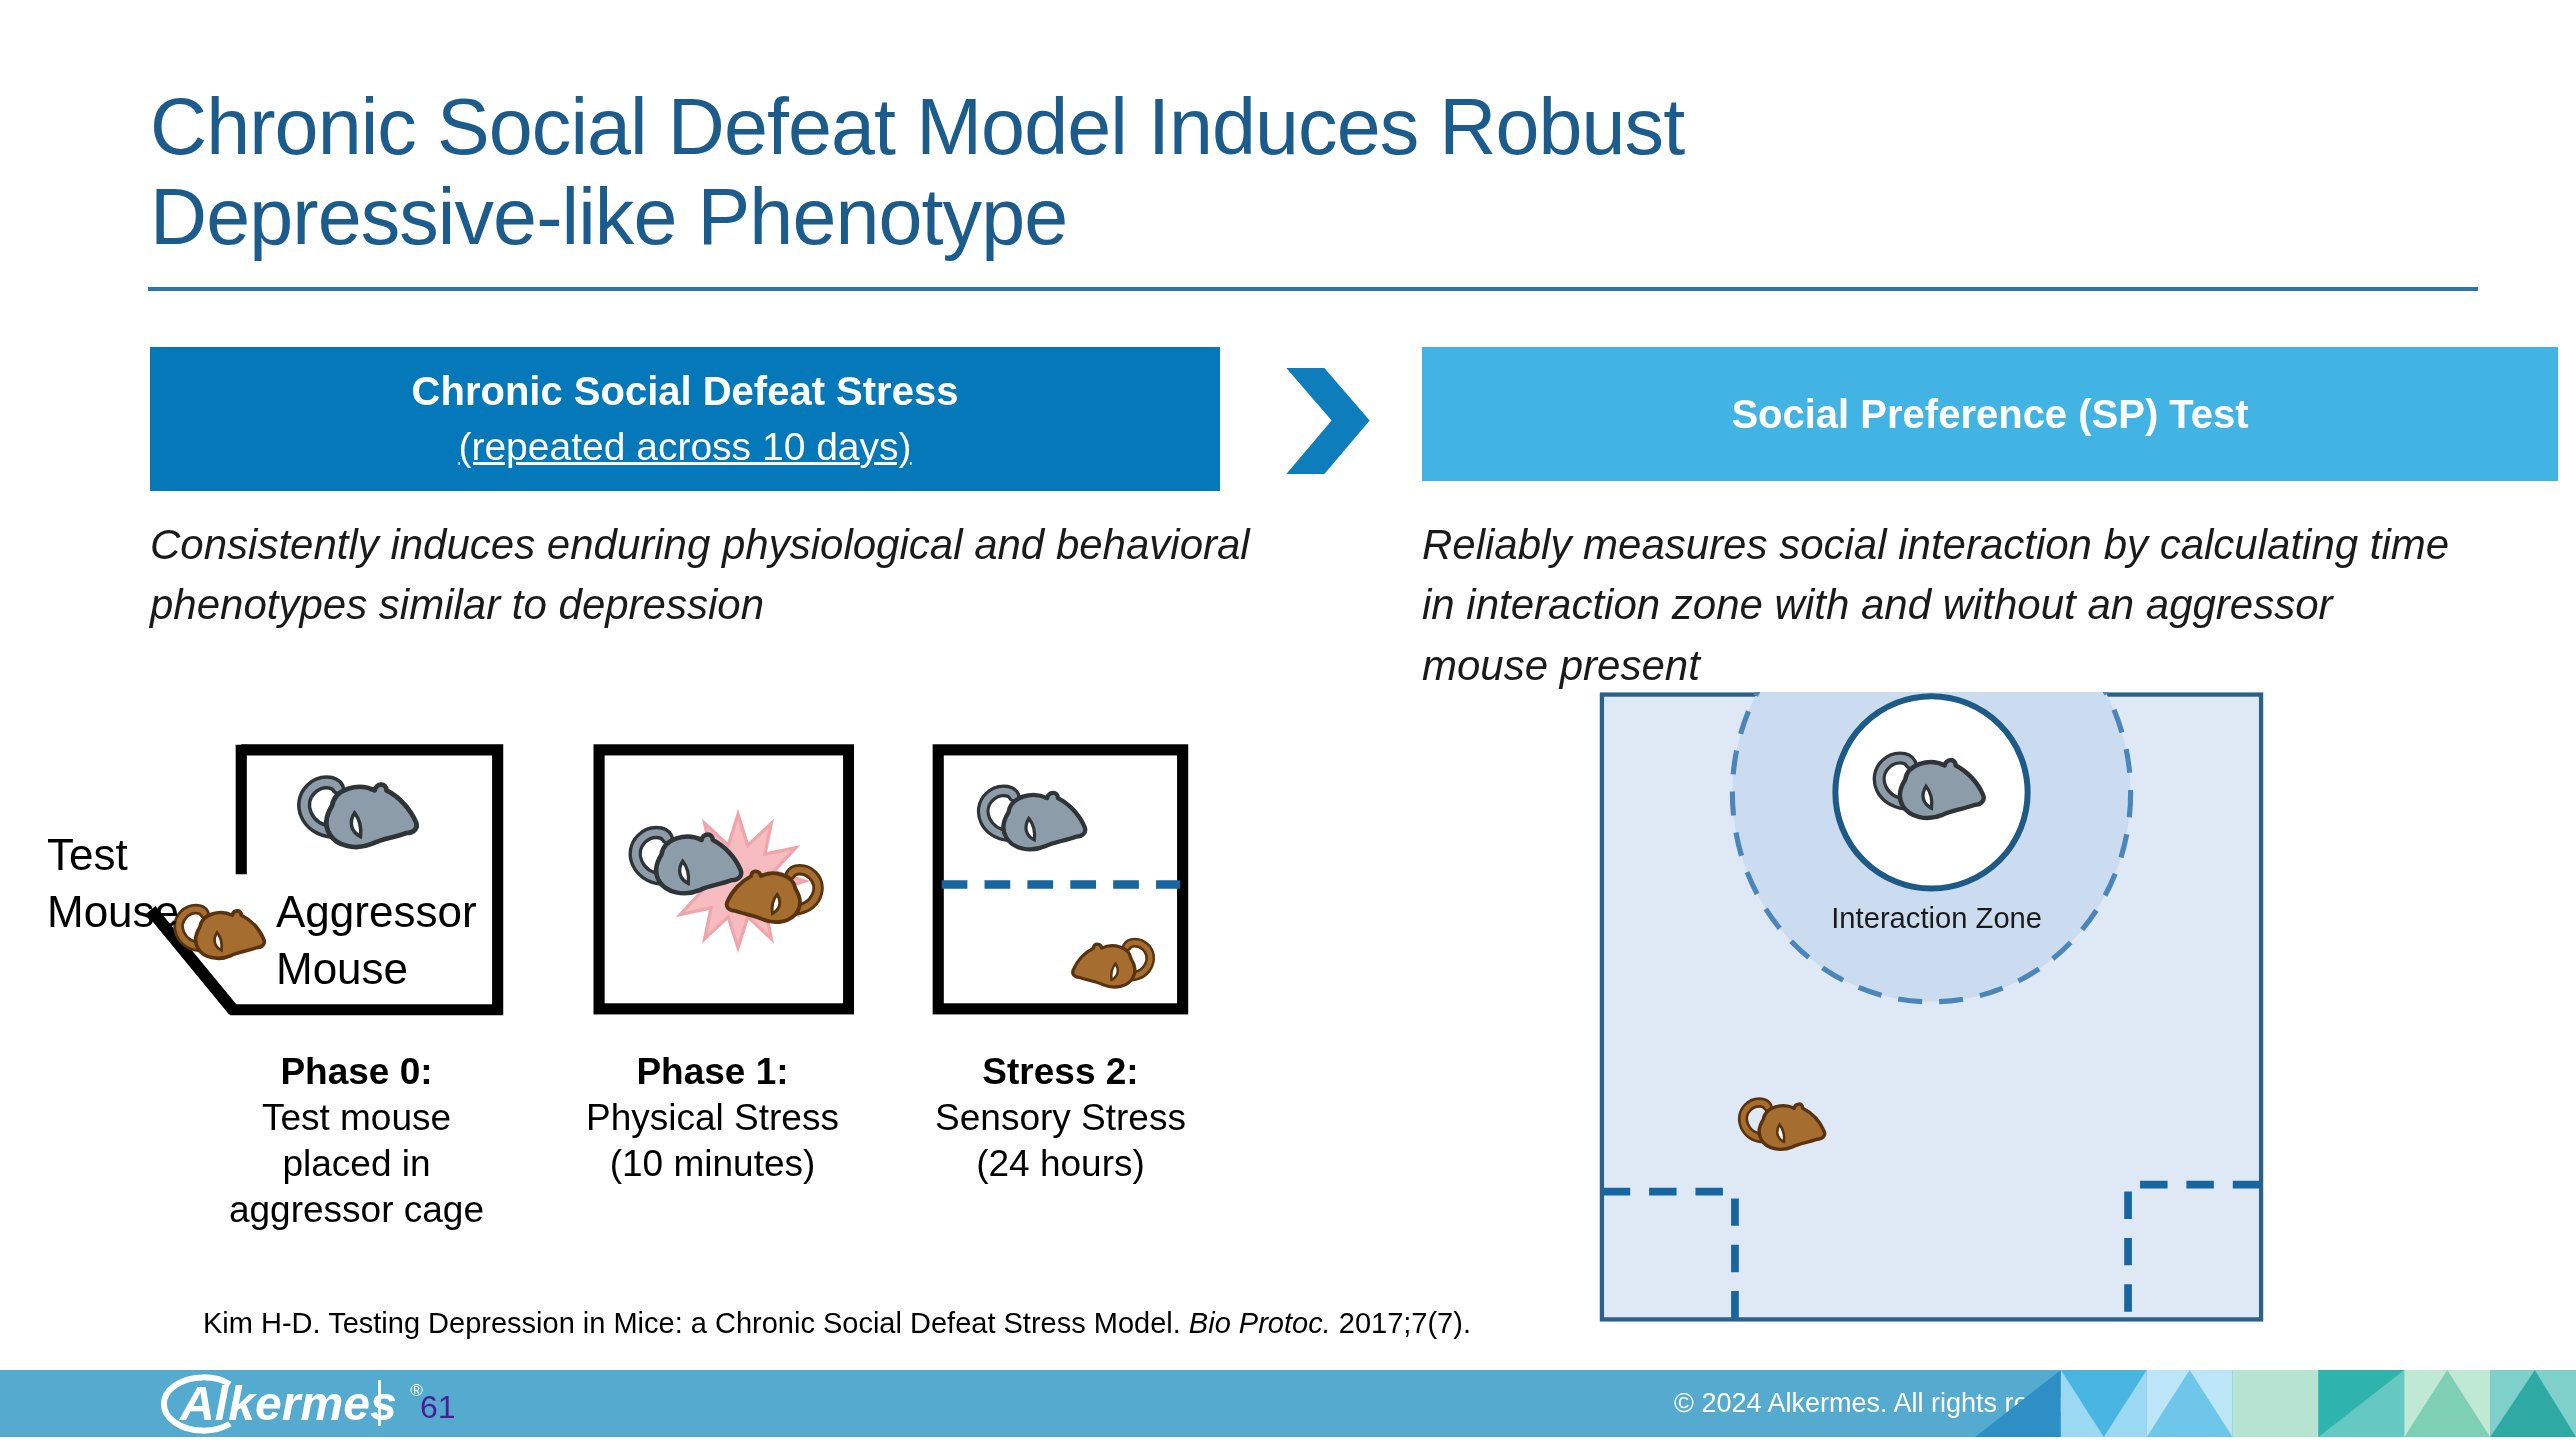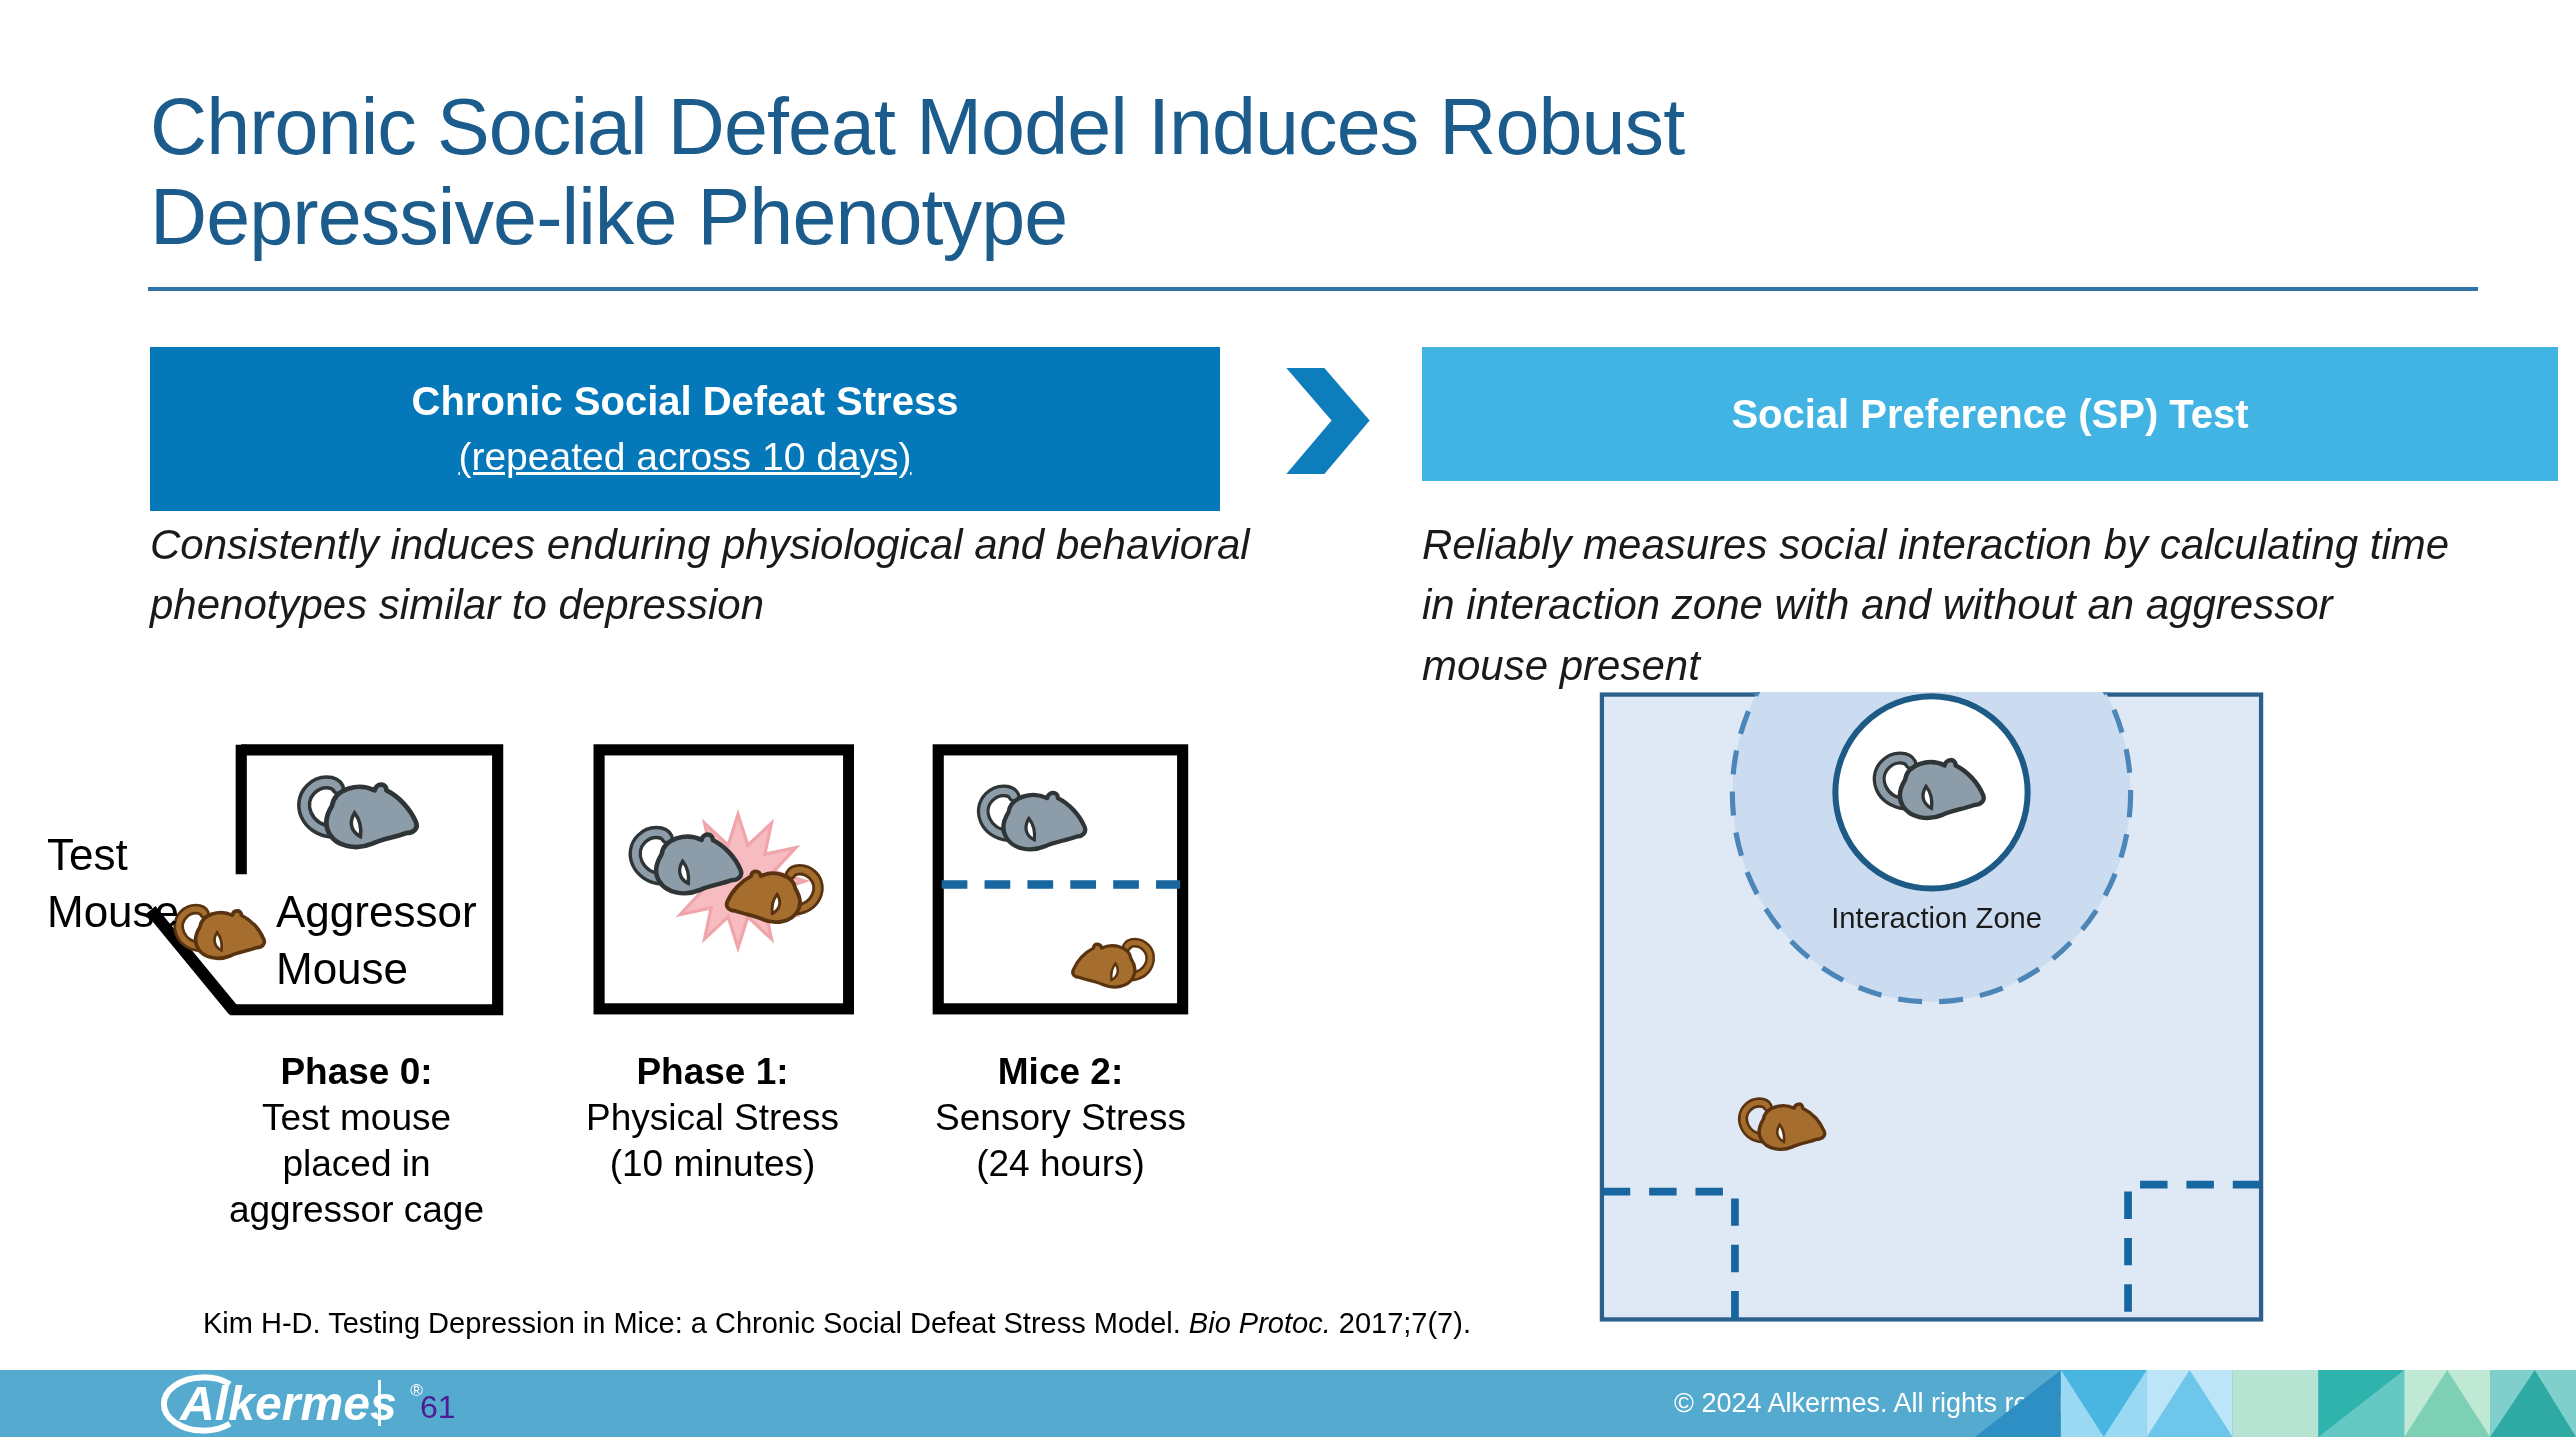--- a/index.html
+++ b/index.html
@@ -8,21 +8,21 @@
     font-family:"Liberation Sans",sans-serif;color:var(--text_dark,#1a1a1a);
   }
   
   .title{
     position:absolute;left:150px;top:82px;margin:0;font-weight:400;
     font-size:79px;line-height:1.14;color:var(--title_blue,#1b5c8c);letter-spacing:-0.9px;
   }
   .title-rule{position:absolute;left:148px;top:287px;width:2330px;height:4.3px;background:var(--rule_blue,#2f74a8);}
   
   .hdr{position:absolute;display:flex;flex-direction:column;justify-content:center;align-items:center;color:#fff;text-align:center;}
-  .hdr-left{left:150px;top:347px;width:1070px;height:164px;background:var(--box_dark_blue,#0478b8);}
+  .hdr-left{left:150px;top:347px;width:1070px;height:144px;background:var(--box_dark_blue,#0478b8);}
   .hdr-right{left:1422px;top:347px;width:1136px;height:134px;background:var(--box_light_blue,#41b4e4);}
   .hdr-line1{font-size:40px;font-weight:bold;}
   .hdr-line2{font-size:39px;margin-top:10.3px;text-decoration:underline;}
   .chevron{position:absolute;left:1286px;top:368px;width:103px;height:106px;}
   
   .desc{position:absolute;font-size:42px;line-height:1.44;color:var(--text_dark,#1a1a1a);font-style:italic;}
   .desc-left{left:150px;top:515px;}
   .desc-right{left:1422px;top:515px;}
   
   .diagram{position:absolute;}
@@ -143,21 +143,21 @@
     <div>Test mouse</div>
     <div>placed in</div>
     <div>aggressor cage</div>
   </div>
   <div class="phase-caption cap1">
     <div class="phase-title">Phase 1:</div>
     <div>Physical Stress</div>
     <div>(10 minutes)</div>
   </div>
   <div class="phase-caption cap2">
-    <div class="phase-title">Mice 2:</div>
+    <div class="phase-title">Stress 2:</div>
     <div>Sensory Stress</div>
     <div>(24 hours)</div>
   </div>
 
   <svg class="diagram" style="left:1599px;top:692px;width:665px;height:630px;" viewBox="0 0 774 734">
     <rect x="3" y="3" width="768" height="728" fill="var(--arena_fill,#dfe9f6)" stroke="var(--arena_border,#2b608c)" stroke-width="5"></rect>
     <ellipse cx="387" cy="118" rx="232" ry="243" fill="var(--zone_fill,#cbdcf1)" stroke="var(--zone_dash,#4c86b8)" stroke-width="6" stroke-dasharray="28 20"></ellipse>
     <circle cx="387" cy="117" r="112" fill="#ffffff" stroke="#1D5A85" stroke-width="7"></circle>
     <g transform="translate(387,115) scale(1.28)" style="color:var(--gray_mouse);--mo:var(--gray_mouse_outline);">
       <use href="#mouse" x="-60" y="-40" width="120" height="80"></use>

